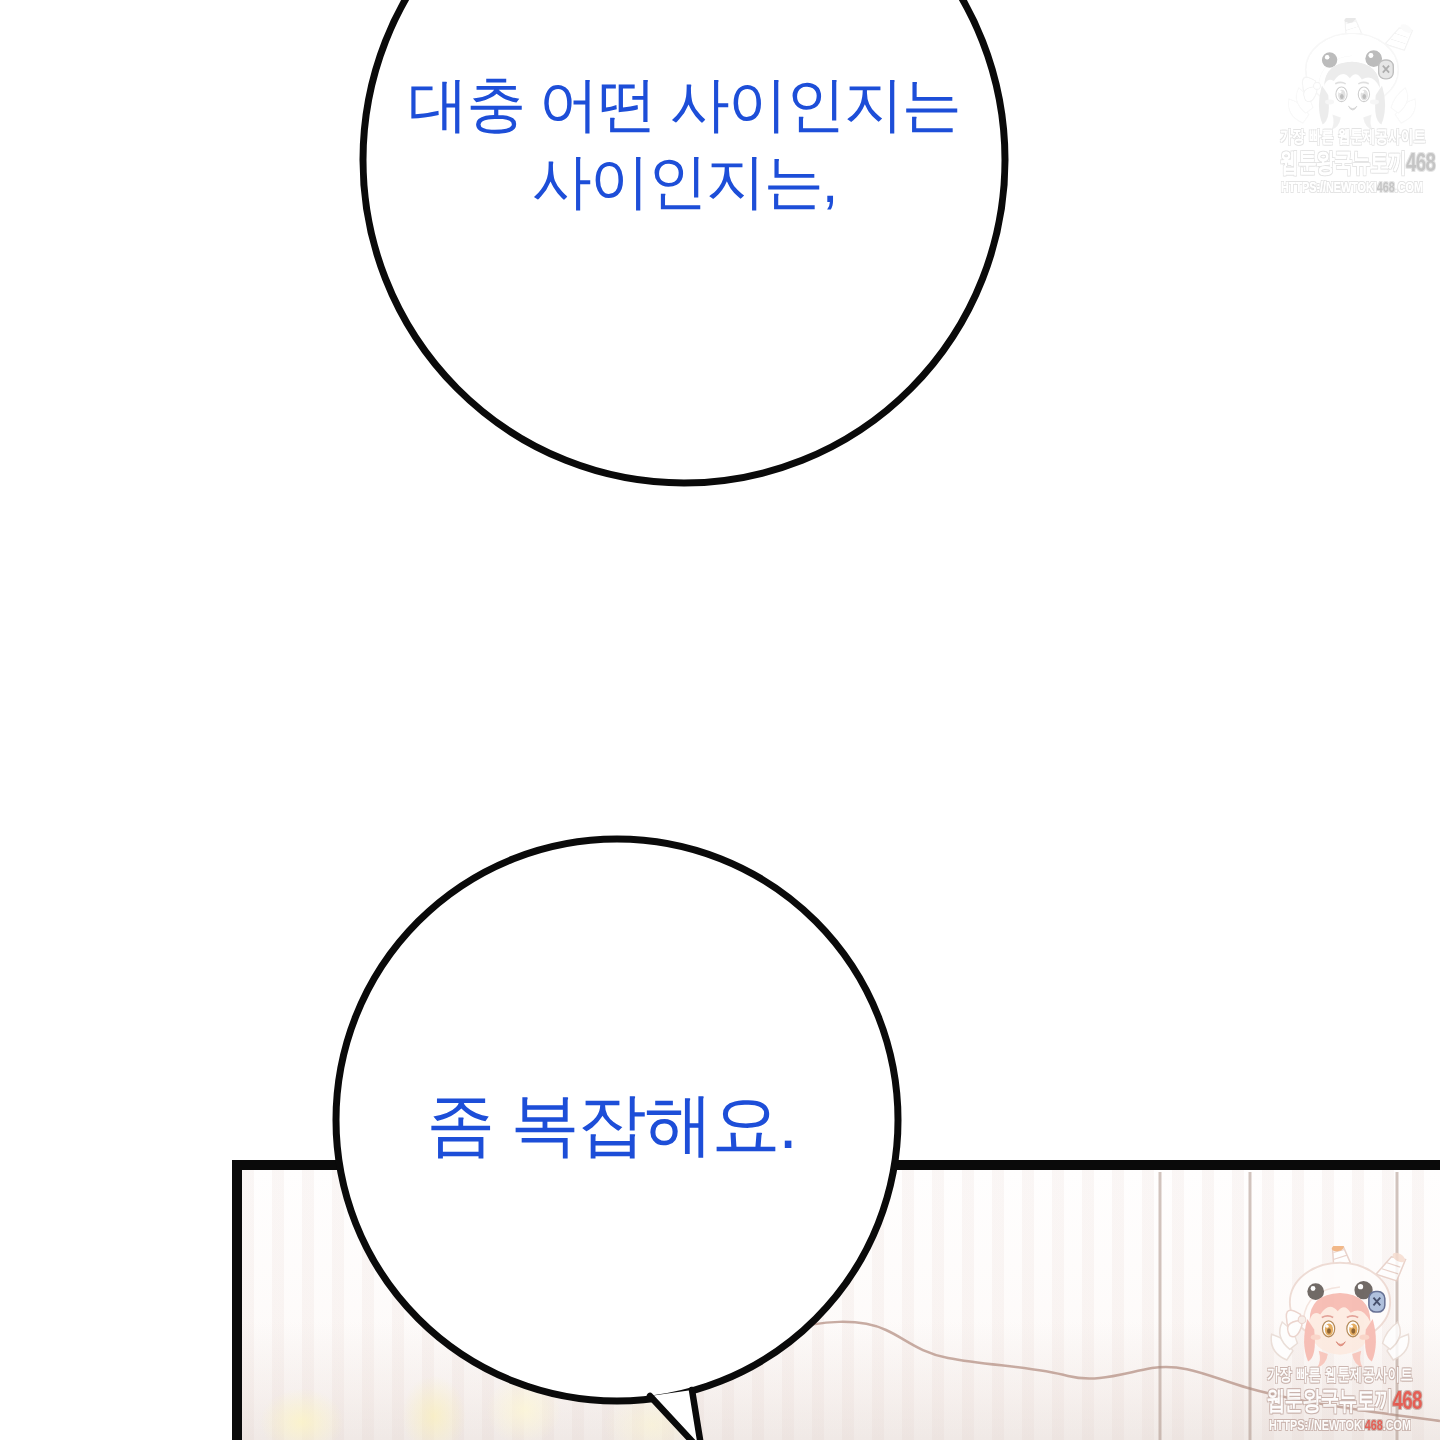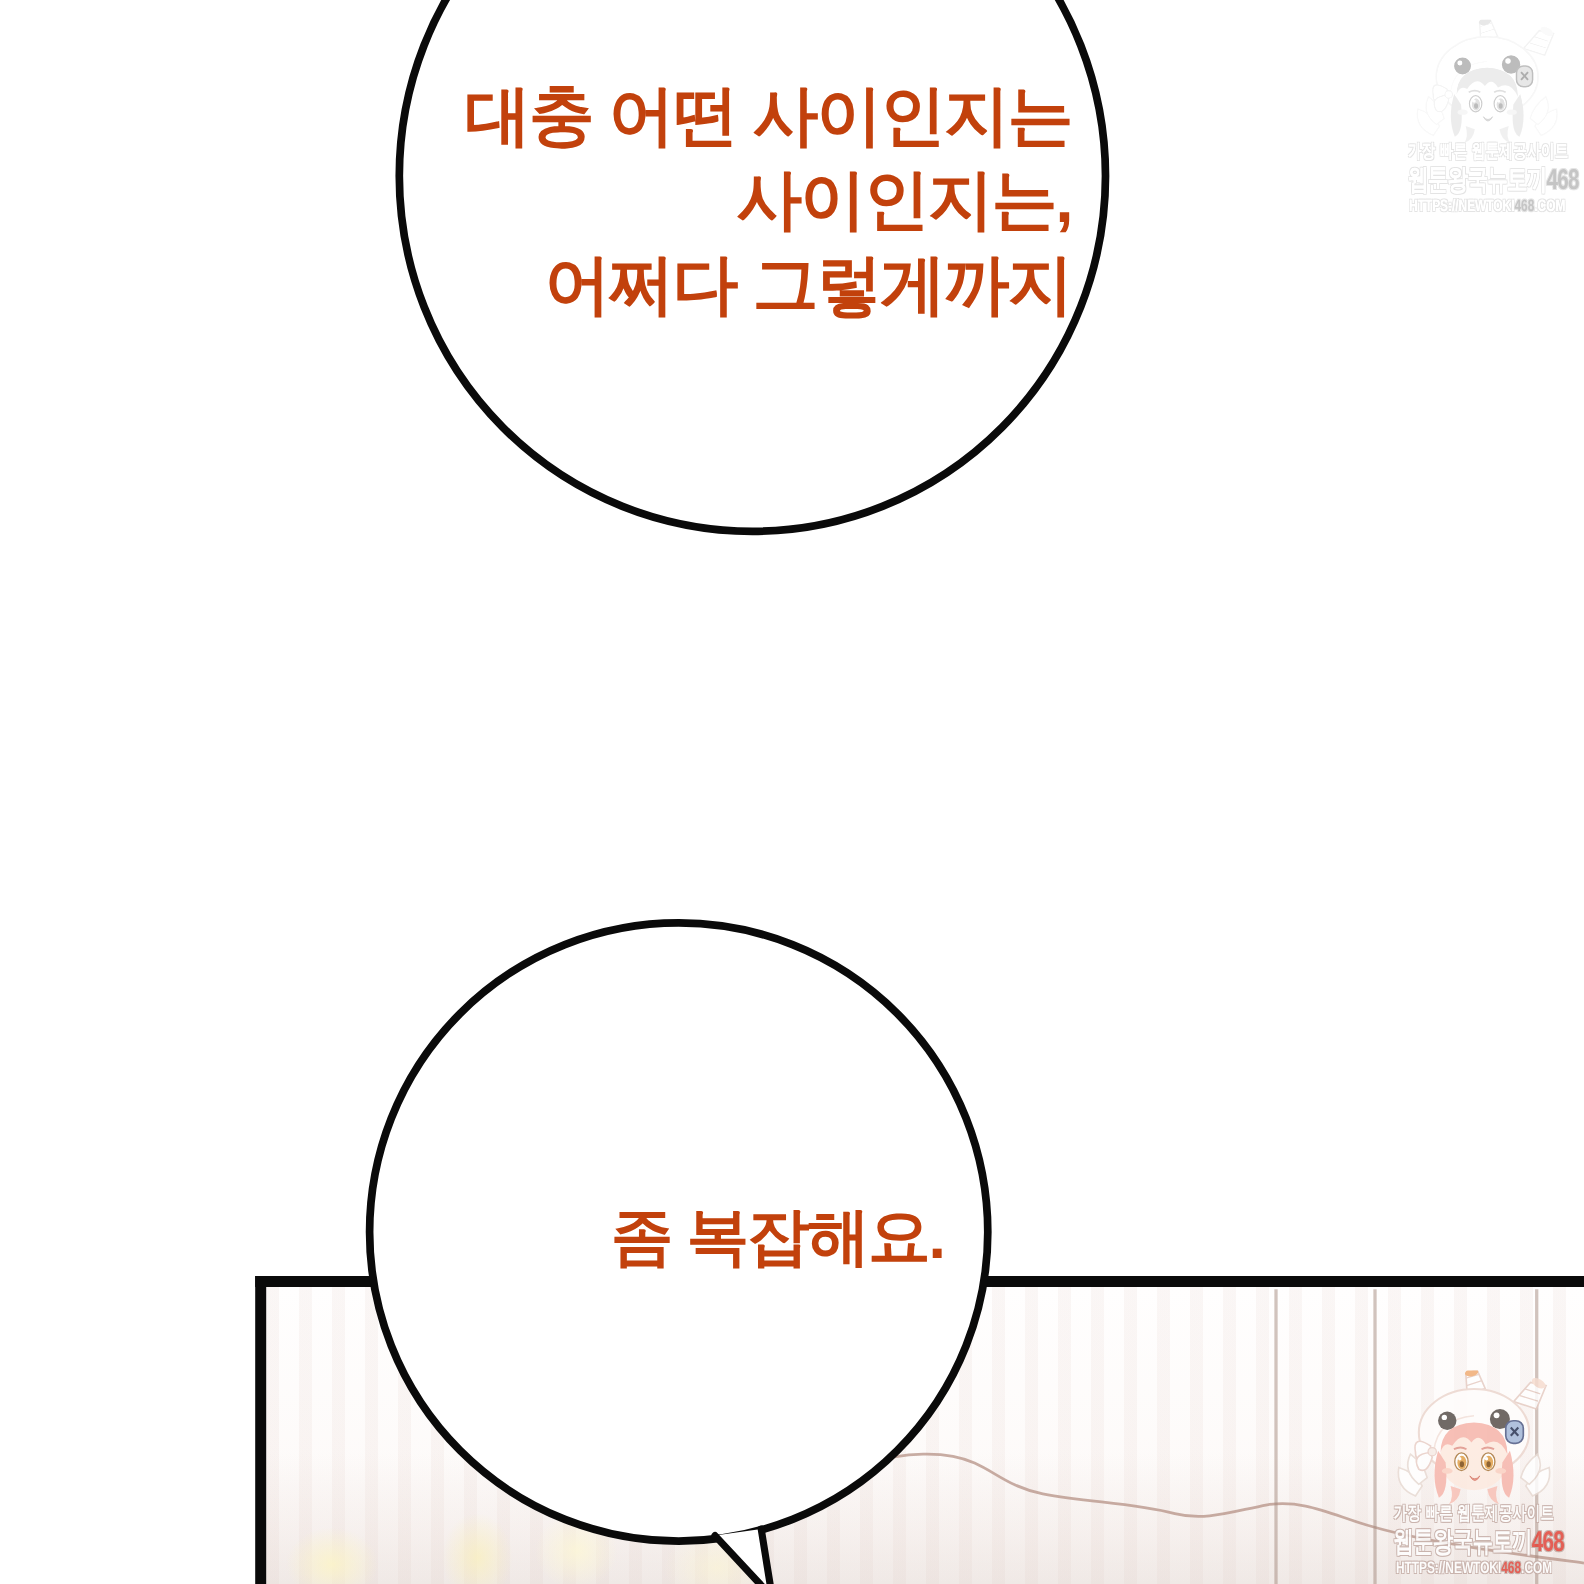--- a/index.html
+++ b/index.html
@@ -25,26 +25,26 @@
       repeating-linear-gradient(90deg, rgba(222,199,192,.14) 0px, rgba(222,199,192,.14) 12px, rgba(255,255,255,0) 12px, rgba(255,255,255,0) 30px),
       linear-gradient(180deg,#fffefe,#fcf8f6);
   }
 
   svg.lines{position:absolute;left:0;top:0;}
   .ink-stroke{stroke:var(--ink);}
   .panel-ink{fill:var(--ink);}
 
   
   .speech{
-    position:absolute;color:#c2410c;font-weight:700;text-align:right;
+    position:absolute;color:#1d4ed8;font-weight:400;text-align:center;
     letter-spacing:-2px;z-index:5;
   }
   .speech .ln{white-space:nowrap;}
   .speech-top{left:394px;top:66px;width:580px;font-size:60px;line-height:77px;}
-  .speech-bottom{left:398px;top:1094px;width:460px;font-size:57px;line-height:62px;}
+  .speech-bottom{left:381px;top:1094px;width:460px;font-size:69px;line-height:62px;}
 
   
   .watermark{position:absolute;z-index:8;text-align:center;}
   .wm-top{left:1252px;top:6px;width:200px;filter:grayscale(1) brightness(1.08);opacity:.40;}
   .wm-bottom{left:1238px;top:1246px;width:204px;opacity:.85;}
   .wm-top svg.mascot{width:140px;margin-top:12px;}
   .wm-bottom svg.mascot{width:152px;margin-top:0;}
   .wm-text{margin-top:-12px;}
   .wm-line{
     display:block;color:#fff;white-space:nowrap;
@@ -85,21 +85,20 @@
 
     <g>
       <circle class="ink-stroke" cx="617" cy="1120" r="281" fill="#ffffff" stroke-width="7"></circle>
       <path class="ink-stroke" d="M650 1396 L702 1452 L692 1390" fill="#ffffff" stroke-width="6.5" stroke-linecap="round" stroke-linejoin="round"></path>
     </g>
   </svg>
 
   <div class="speech speech-top">
     <div class="ln">대충 어떤 사이인지는</div>
     <div class="ln">사이인지는,</div>
-    <div class="ln">어쩌다 그렇게까지</div>
   </div>
 
   <div class="speech speech-bottom">
     <div class="ln">좀 복잡해요.</div>
   </div>
 
   <div class="watermark wm-top">
     <svg class="mascot" viewBox="0 0 200 164">
       <g>
         <path d="M30 150 Q6 140 10 116 Q30 122 38 138 Z" fill="#fff" stroke="#e8dbd4" stroke-width="2"></path>

